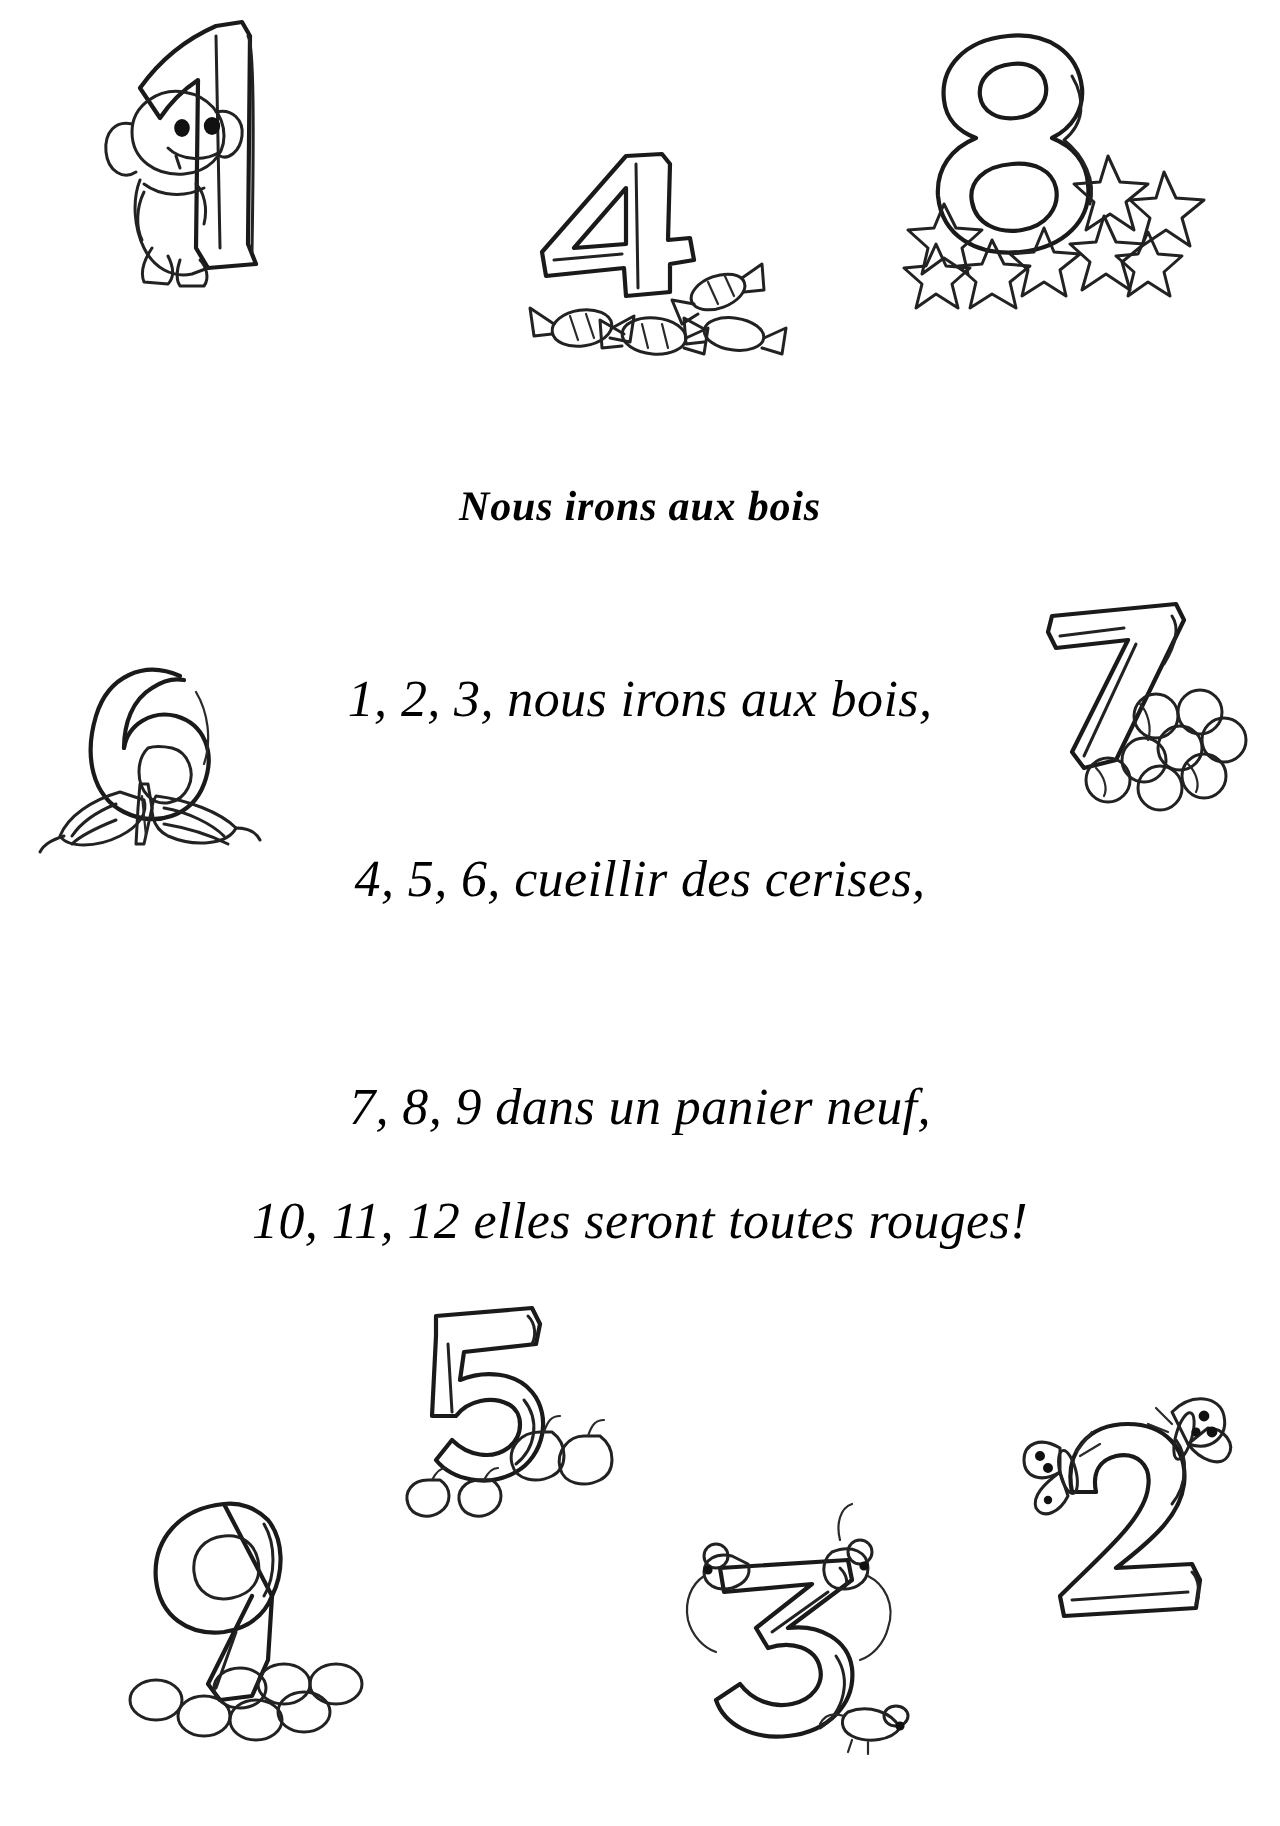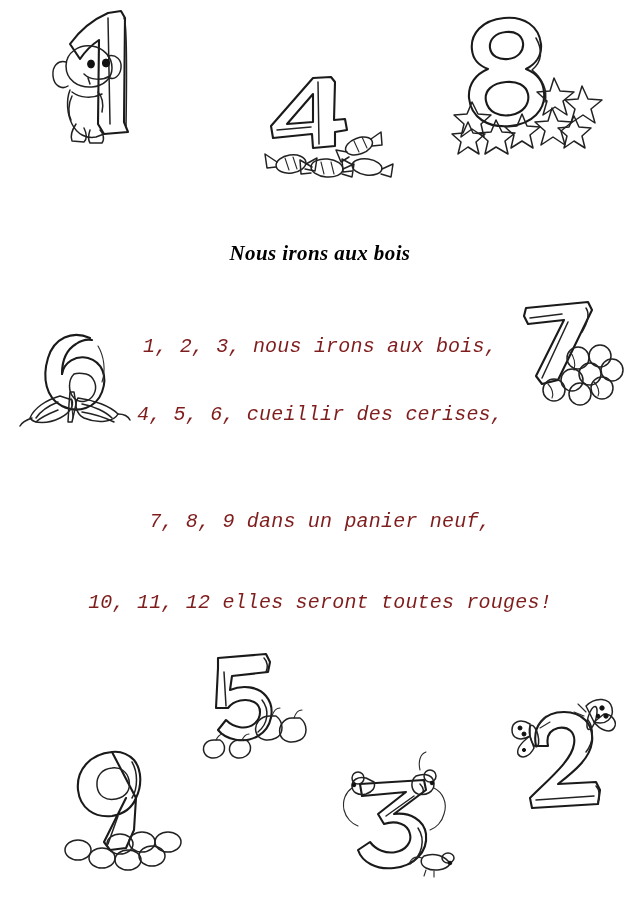--- a/index.html
+++ b/index.html
@@ -35,31 +35,31 @@
     margin: 0;
     padding: 0;
     line-height: 30px;
   }
   .poem-lines {
     margin: 0;
     padding: 0;
     list-style: none;
   }
   .poem-line {
-    font-family: Liberation Mono, monospace;
+    font-family: Liberation Serif, serif;
     font-style: italic;
-    font-size: 20px;
-    color: #7f1d1d;
+    font-size: 26px;
+    color: #000000;
     letter-spacing: 0.2px;
     white-space: nowrap;
   }
   .poem-line.l1 { margin-top: 67px; }
-  .poem-line.l2 { margin-top: 45px; }
+  .poem-line.l2 { margin-top: 60px; }
   .poem-line.l3 { margin-top: 84px; }
-  .poem-line.l4 { margin-top: 58px; }
+  .poem-line.l4 { margin-top: 27px; }
 
   
   .figure {
     position: absolute;
   }
   .figure svg {
     display: block;
     overflow: visible;
   }
   .ink {

